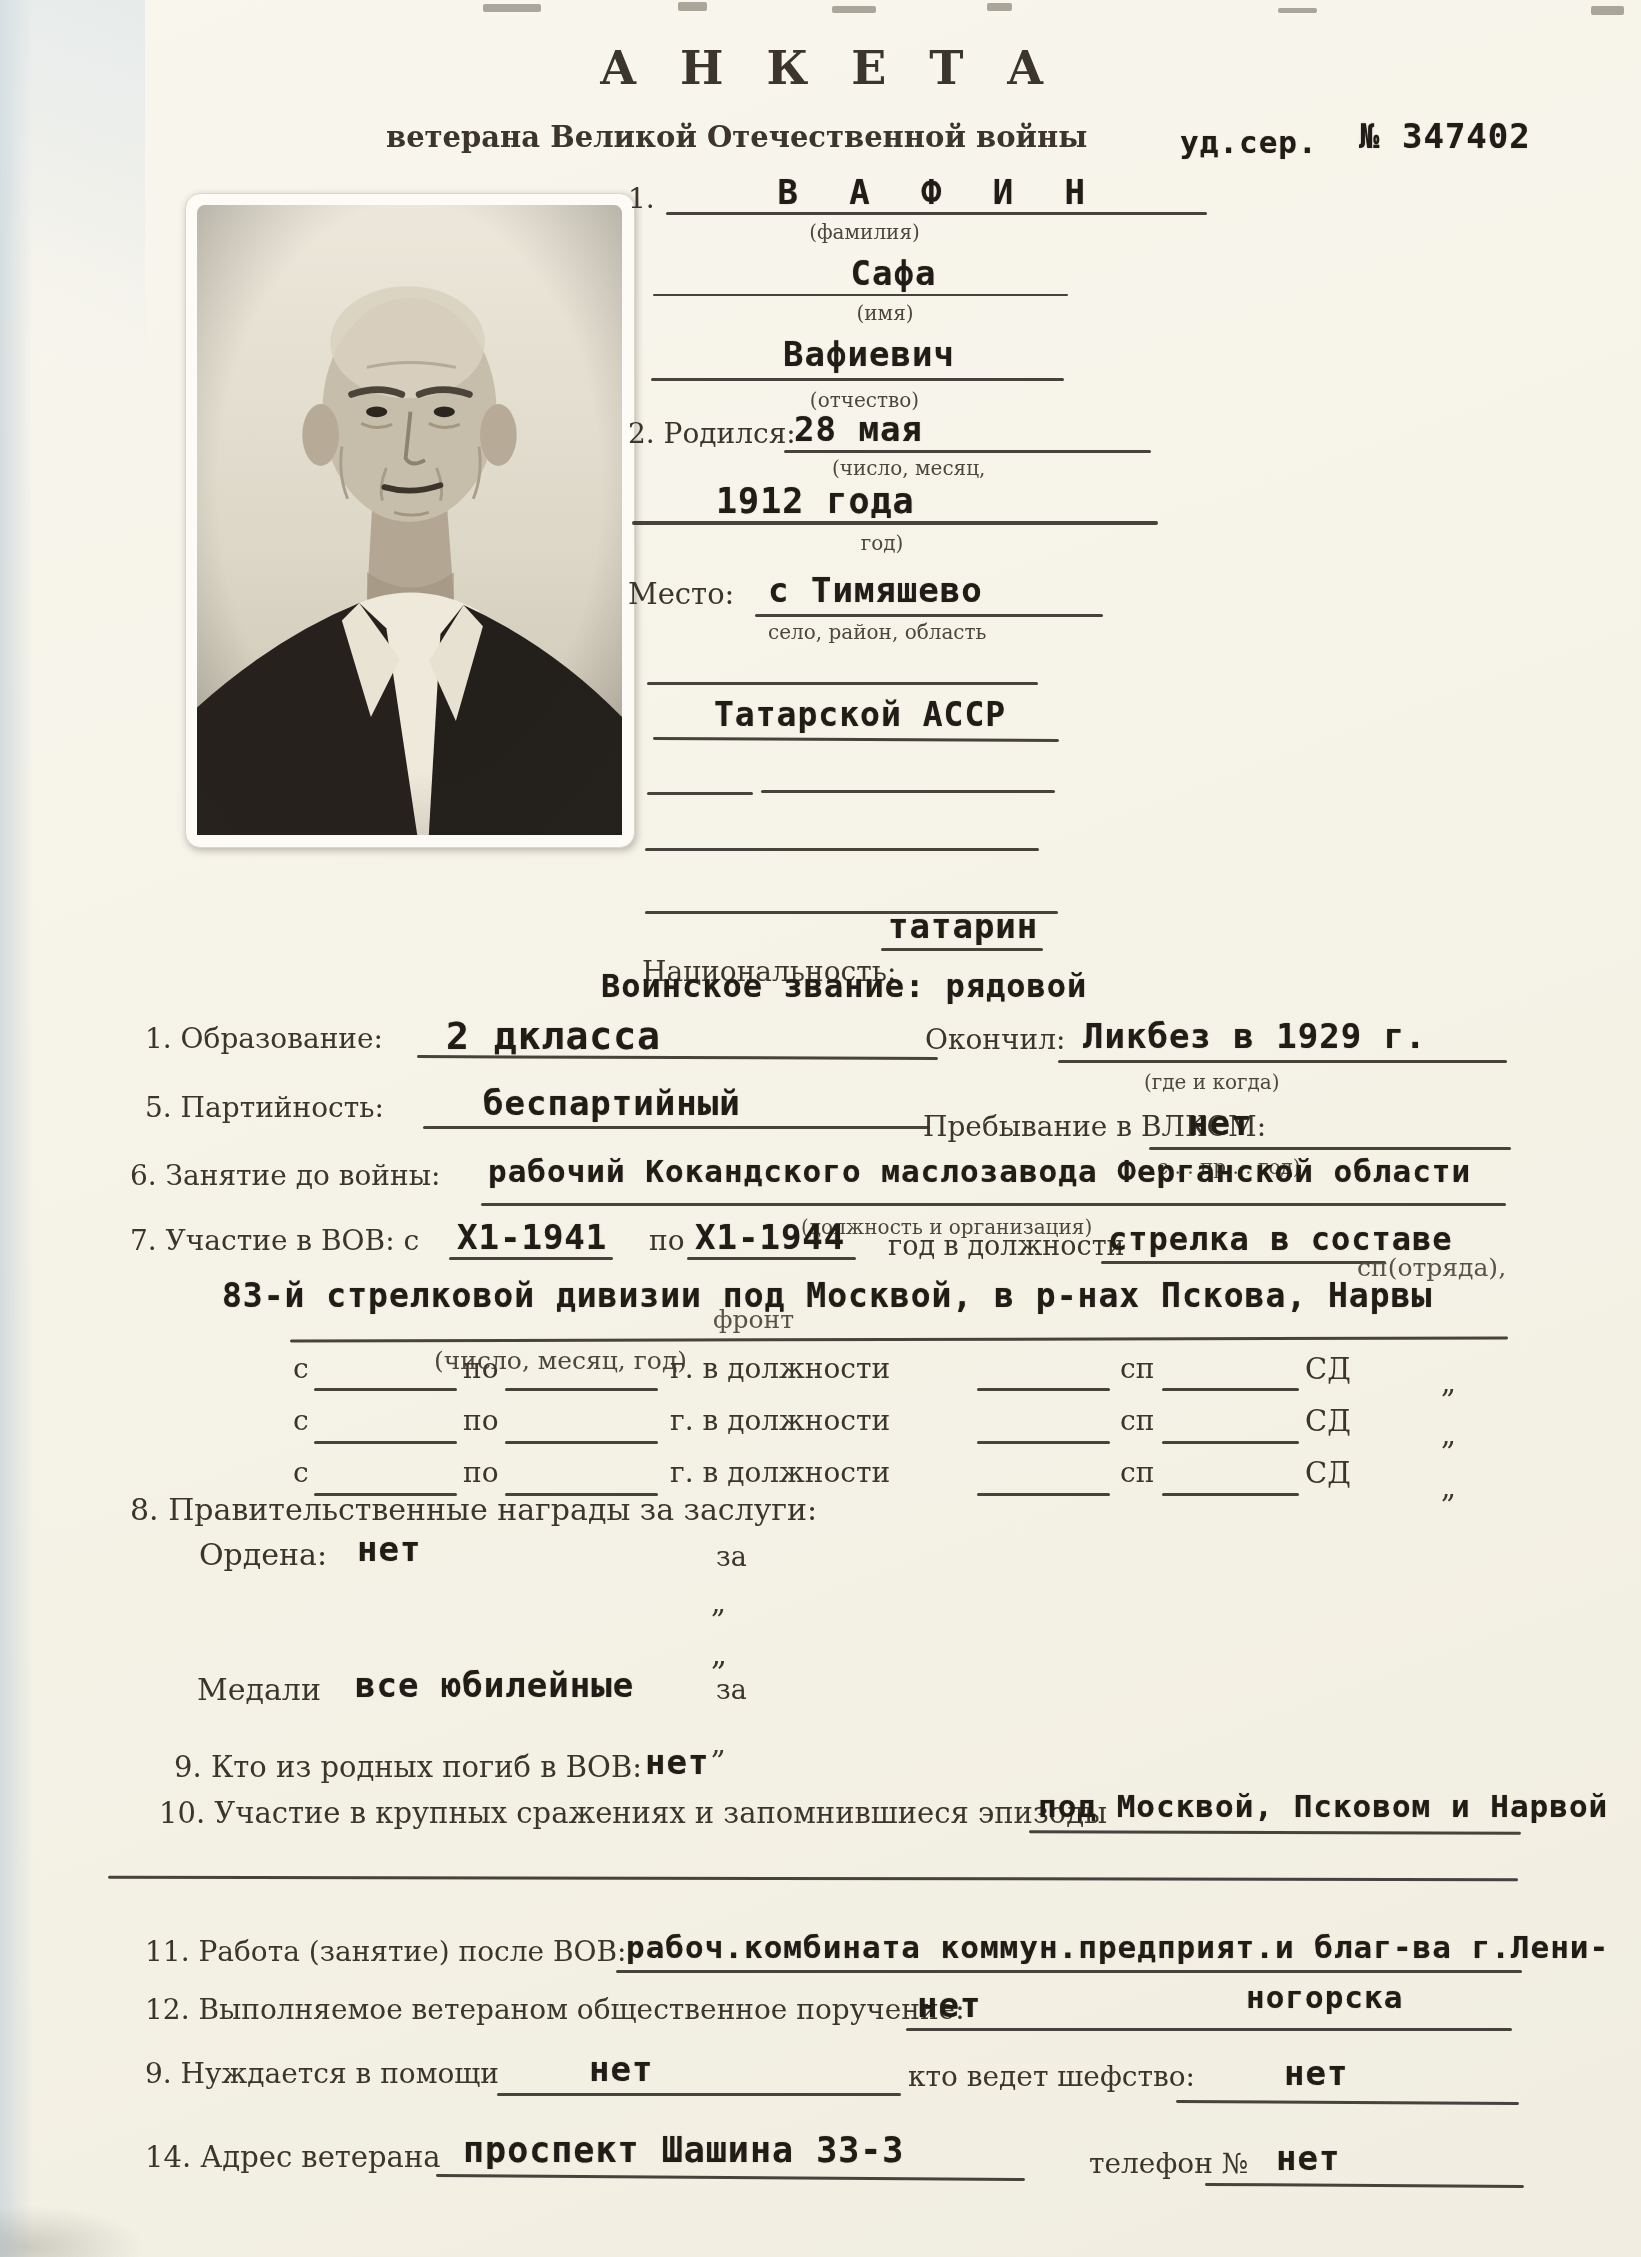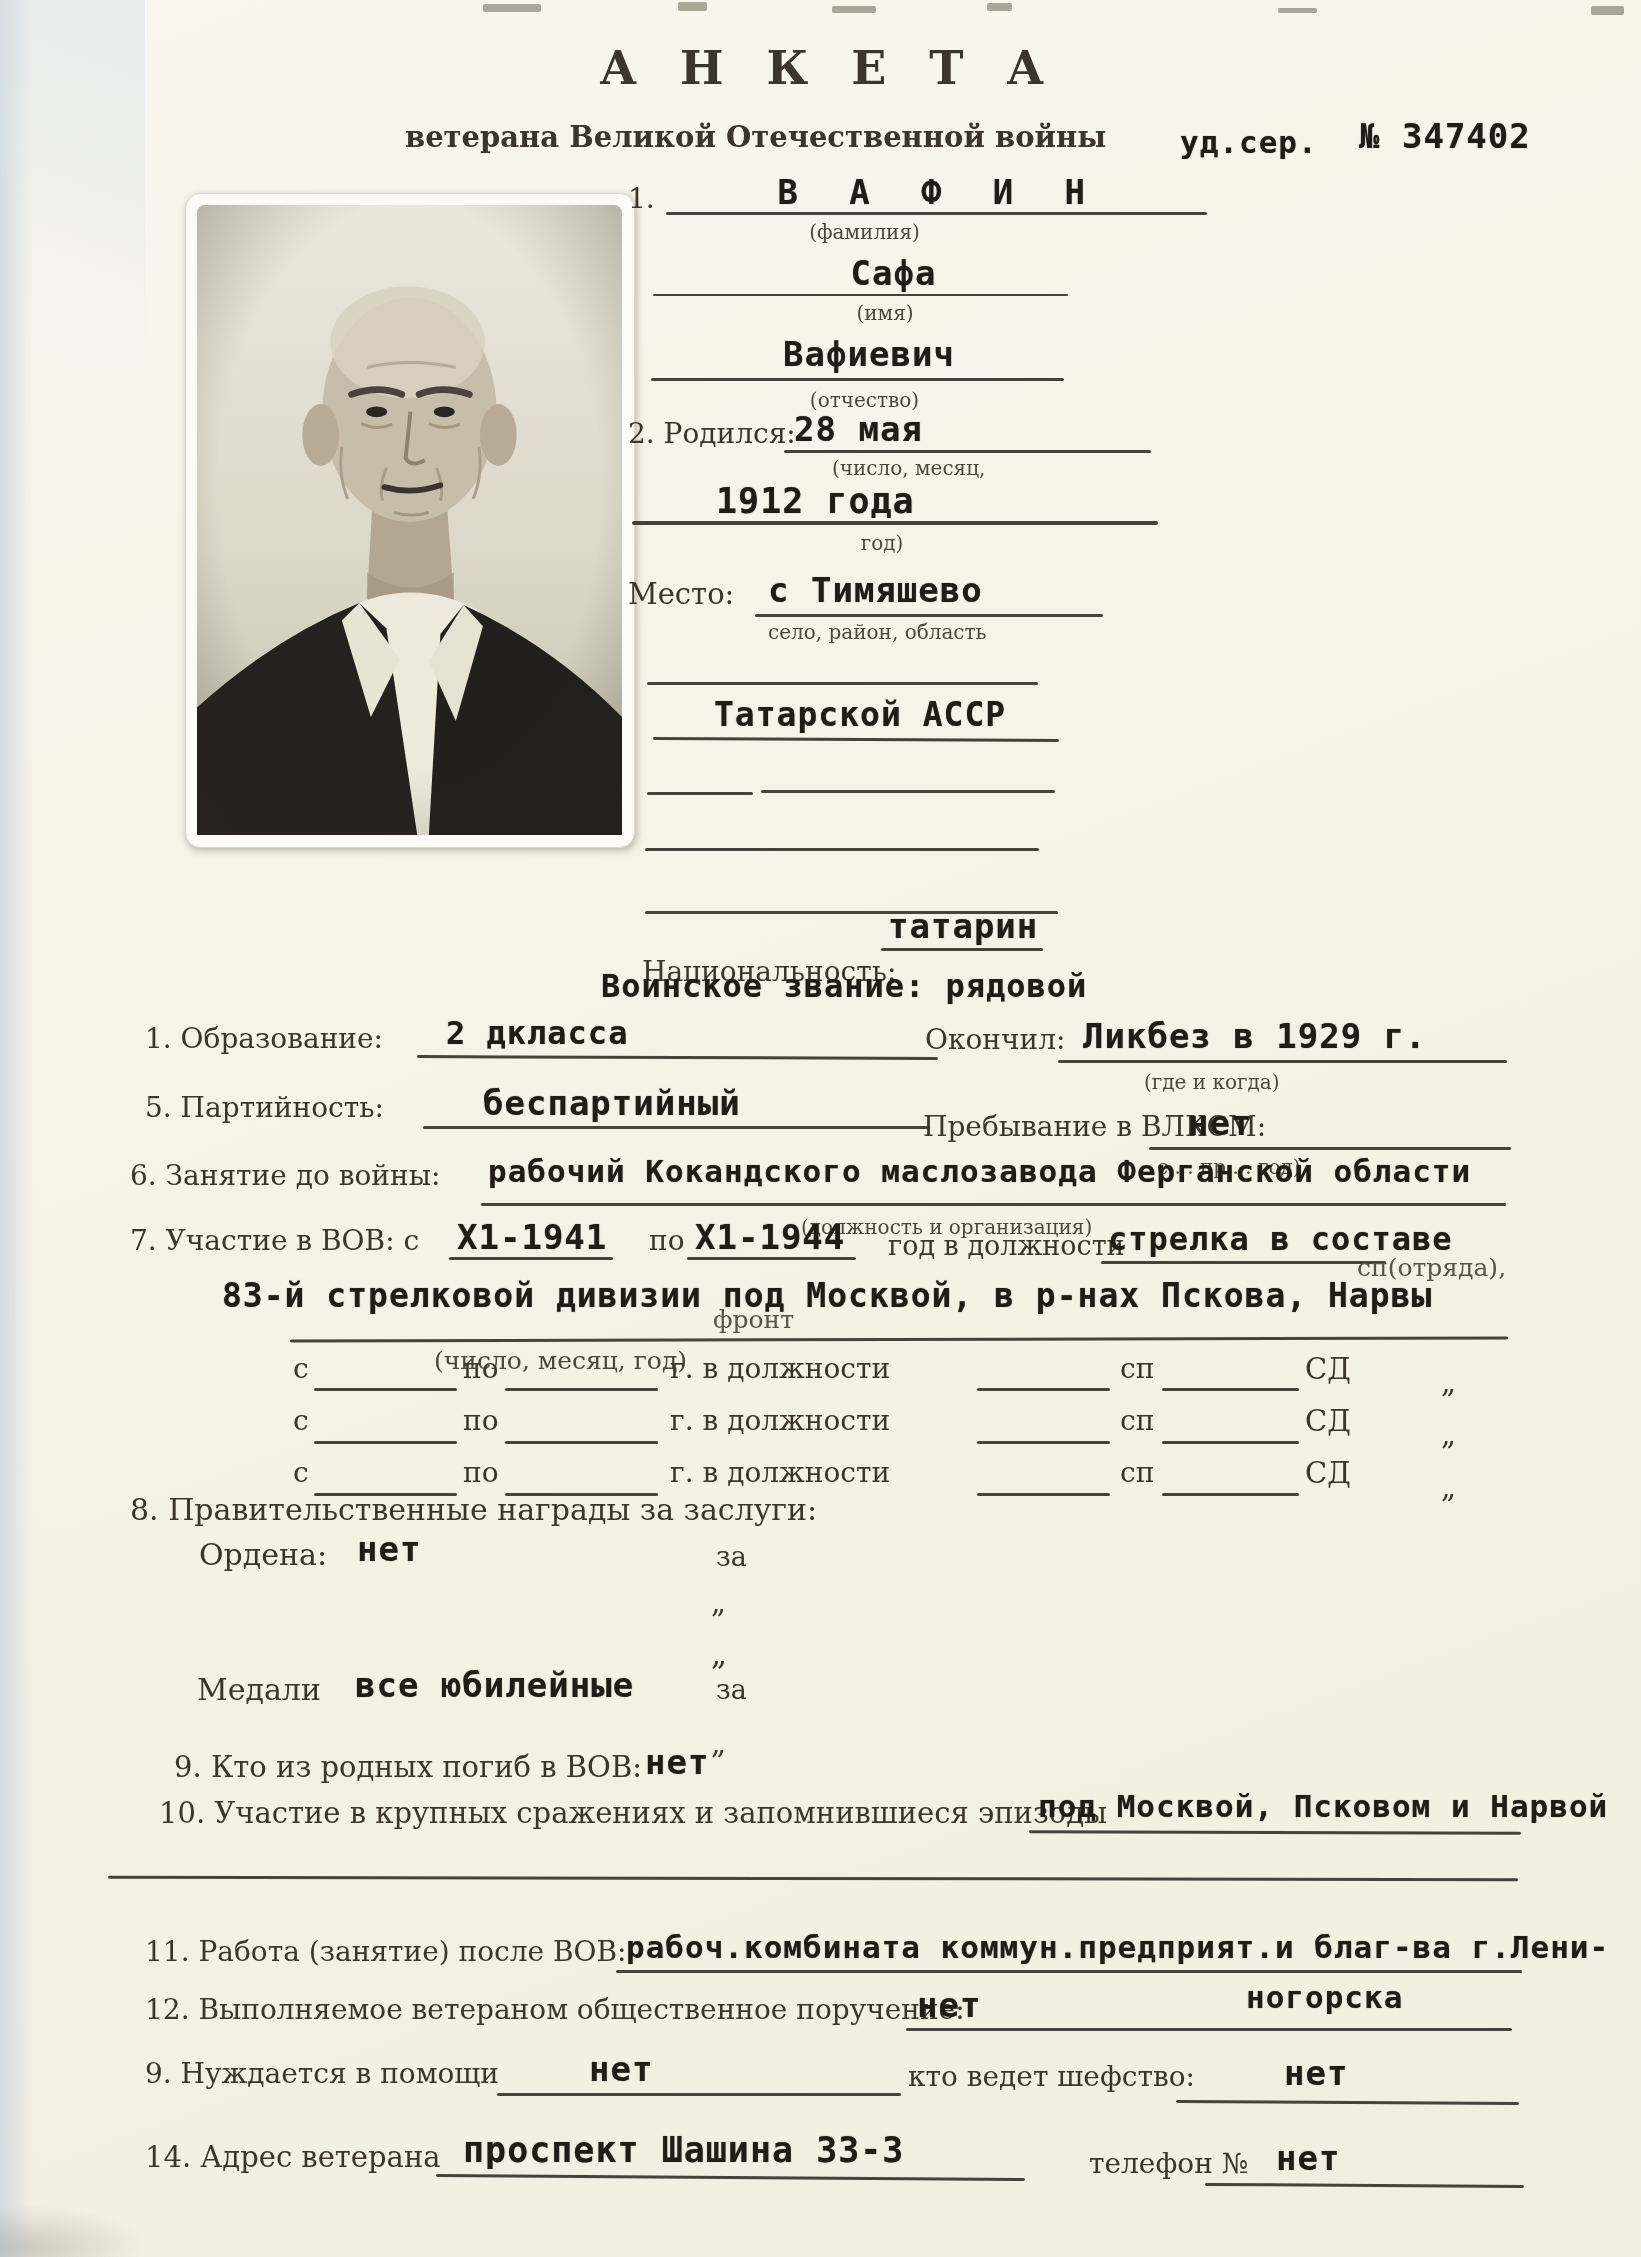--- a/index.html
+++ b/index.html
@@ -34,21 +34,21 @@
   <div id="corner-wedge"></div>
   <div id="bottom-smudge"></div>
   <div class="smudge" style="left:483px;top:3.9px;width:58px;height:7.7px;"></div>
   <div class="smudge" style="left:678px;top:1.9px;width:29px;height:8.7px;"></div>
   <div class="smudge" style="left:832px;top:5.8px;width:44px;height:6.8px;"></div>
   <div class="smudge" style="left:987px;top:2.9px;width:25px;height:7.7px;"></div>
   <div class="smudge" style="left:1278px;top:7.7px;width:39px;height:5.8px;"></div>
   <div class="smudge" style="left:1591px;top:5.8px;width:33px;height:9.7px;"></div>
 
   <div class="pos p ctr" style="left:539px;top:41px;width:579px;font-size:46px;font-weight:700;letter-spacing:13.5px;">А Н К Е Т А</div>
-  <div class="pos p ctr" style="left:386px;top:120px;width:637px;font-size:29px;font-weight:700;margin-left:19px;">ветерана Великой  Отечественной войны</div>
+  <div class="pos p ctr" style="left:386px;top:120px;width:637px;font-size:29px;font-weight:700;">ветерана Великой  Отечественной войны</div>
   <div class="pos t" style="left:1180px;top:124px;font-size:31px;">уд.сер.</div>
   <div class="pos t" style="left:1359px;top:116px;font-size:34px;">№ 347402</div>
 
   <div id="photo-frame">
     <svg width="425" height="630" viewBox="0 0 440 652">
       <defs>
         <linearGradient id="pbg" x1="0" y1="0" x2="0" y2="1">
           <stop offset="0" stop-color="#ece7da"></stop>
           <stop offset=".55" stop-color="#ddd7c8"></stop>
           <stop offset="1" stop-color="#c9c2b2"></stop>
@@ -133,21 +133,21 @@
   <div class="ul" style="left:761px;top:790px;width:294px;"></div>
   <div class="ul" style="left:645px;top:848px;width:394px;"></div>
   <div class="ul" style="left:645px;top:911px;width:413px;"></div>
 
   <div class="pos p" style="left:642px;top:913px;font-size:28px;margin-top:42px;">Национальность:</div>
   <div class="pos t" style="left:888px;top:906px;font-size:34px;">татарин</div>
   <div class="ul" style="left:881px;top:948px;width:162px;"></div>
   <div class="pos t" style="left:601px;top:967px;font-size:32px;">Воинское звание: рядовой</div>
 
   <div class="pos p" style="left:145px;top:1022px;font-size:28px;">1. Образование:</div>
-  <div class="pos t" style="left:446px;top:1014px;font-size:32px;">2 дкласса</div>
+  <div class="pos t" style="left:446px;top:1014px;font-size:38px;">2 дкласса</div>
   <div class="ul" style="left:417px;top:1056px;width:521px;transform:rotate(.2deg);"></div>
   <div class="pos p" style="left:925px;top:1023px;font-size:28px;">Окончил:</div>
   <div class="pos t" style="left:1083px;top:1016px;font-size:34px;">Ликбез в 1929 г.</div>
   <div class="ul" style="left:1058px;top:1060px;width:449px;"></div>
   <div class="pos cap" style="left:1144px;top:1070px;">(где и когда)</div>
 
   <div class="pos p" style="left:145px;top:1091px;font-size:28px;">5. Партийность:</div>
   <div class="pos t" style="left:483px;top:1083px;font-size:34px;">беспартийный</div>
   <div class="ul" style="left:423px;top:1126px;width:507px;"></div>
   <div class="pos p" style="left:923px;top:1110px;font-size:28px;">Пребывание в ВЛКСМ:</div>

